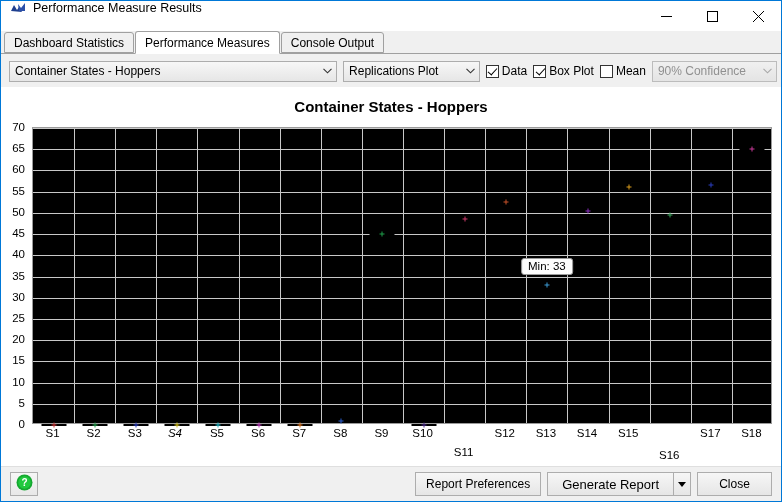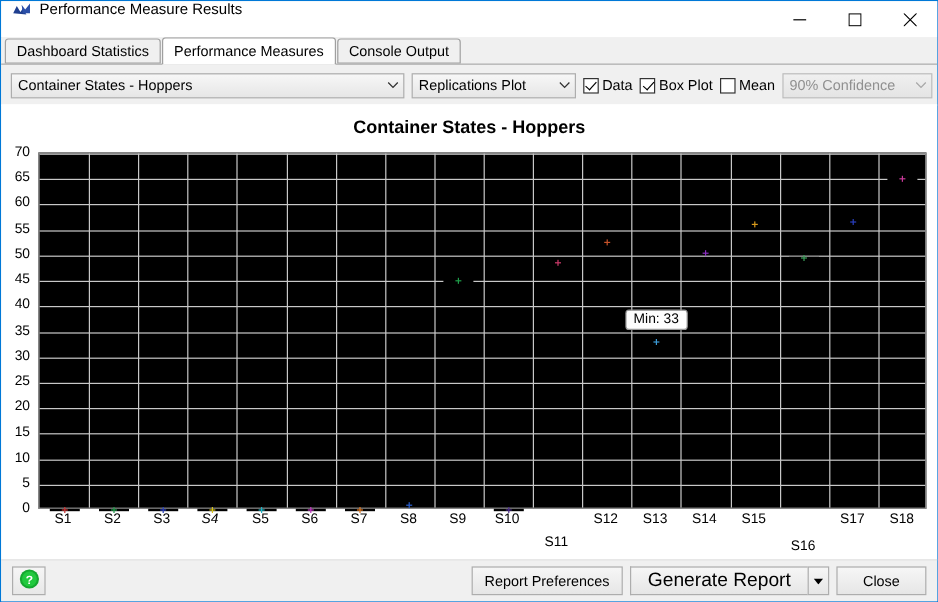--- a/index.html
+++ b/index.html
@@ -199,21 +199,21 @@
     font-family: "Liberation Sans", sans-serif;
     display: flex; align-items: center; justify-content: center;
     box-sizing: border-box; padding: 0 10px;
     margin-left: 6px;
   }
   .split { display: flex; margin-left: 6px; }
   .split .main {
     height: 24px; border: 1px solid #adadad; border-right: none;
     background: linear-gradient(#f6f6f6,#e6e6e6);
     display: flex; align-items: center; justify-content: center;
-    font-size: 16px; padding: 0 14px; box-sizing: border-box;
+    font-size: 13px; padding: 0 14px; box-sizing: border-box;
   }
   .split .drop {
     height: 24px; width: 18px;
     border: 1px solid #adadad;
     background: linear-gradient(#f6f6f6,#e6e6e6);
     display: flex; align-items: center; justify-content: center;
     font-size: 8px; box-sizing: border-box;
   }
 </style>
 </head>

